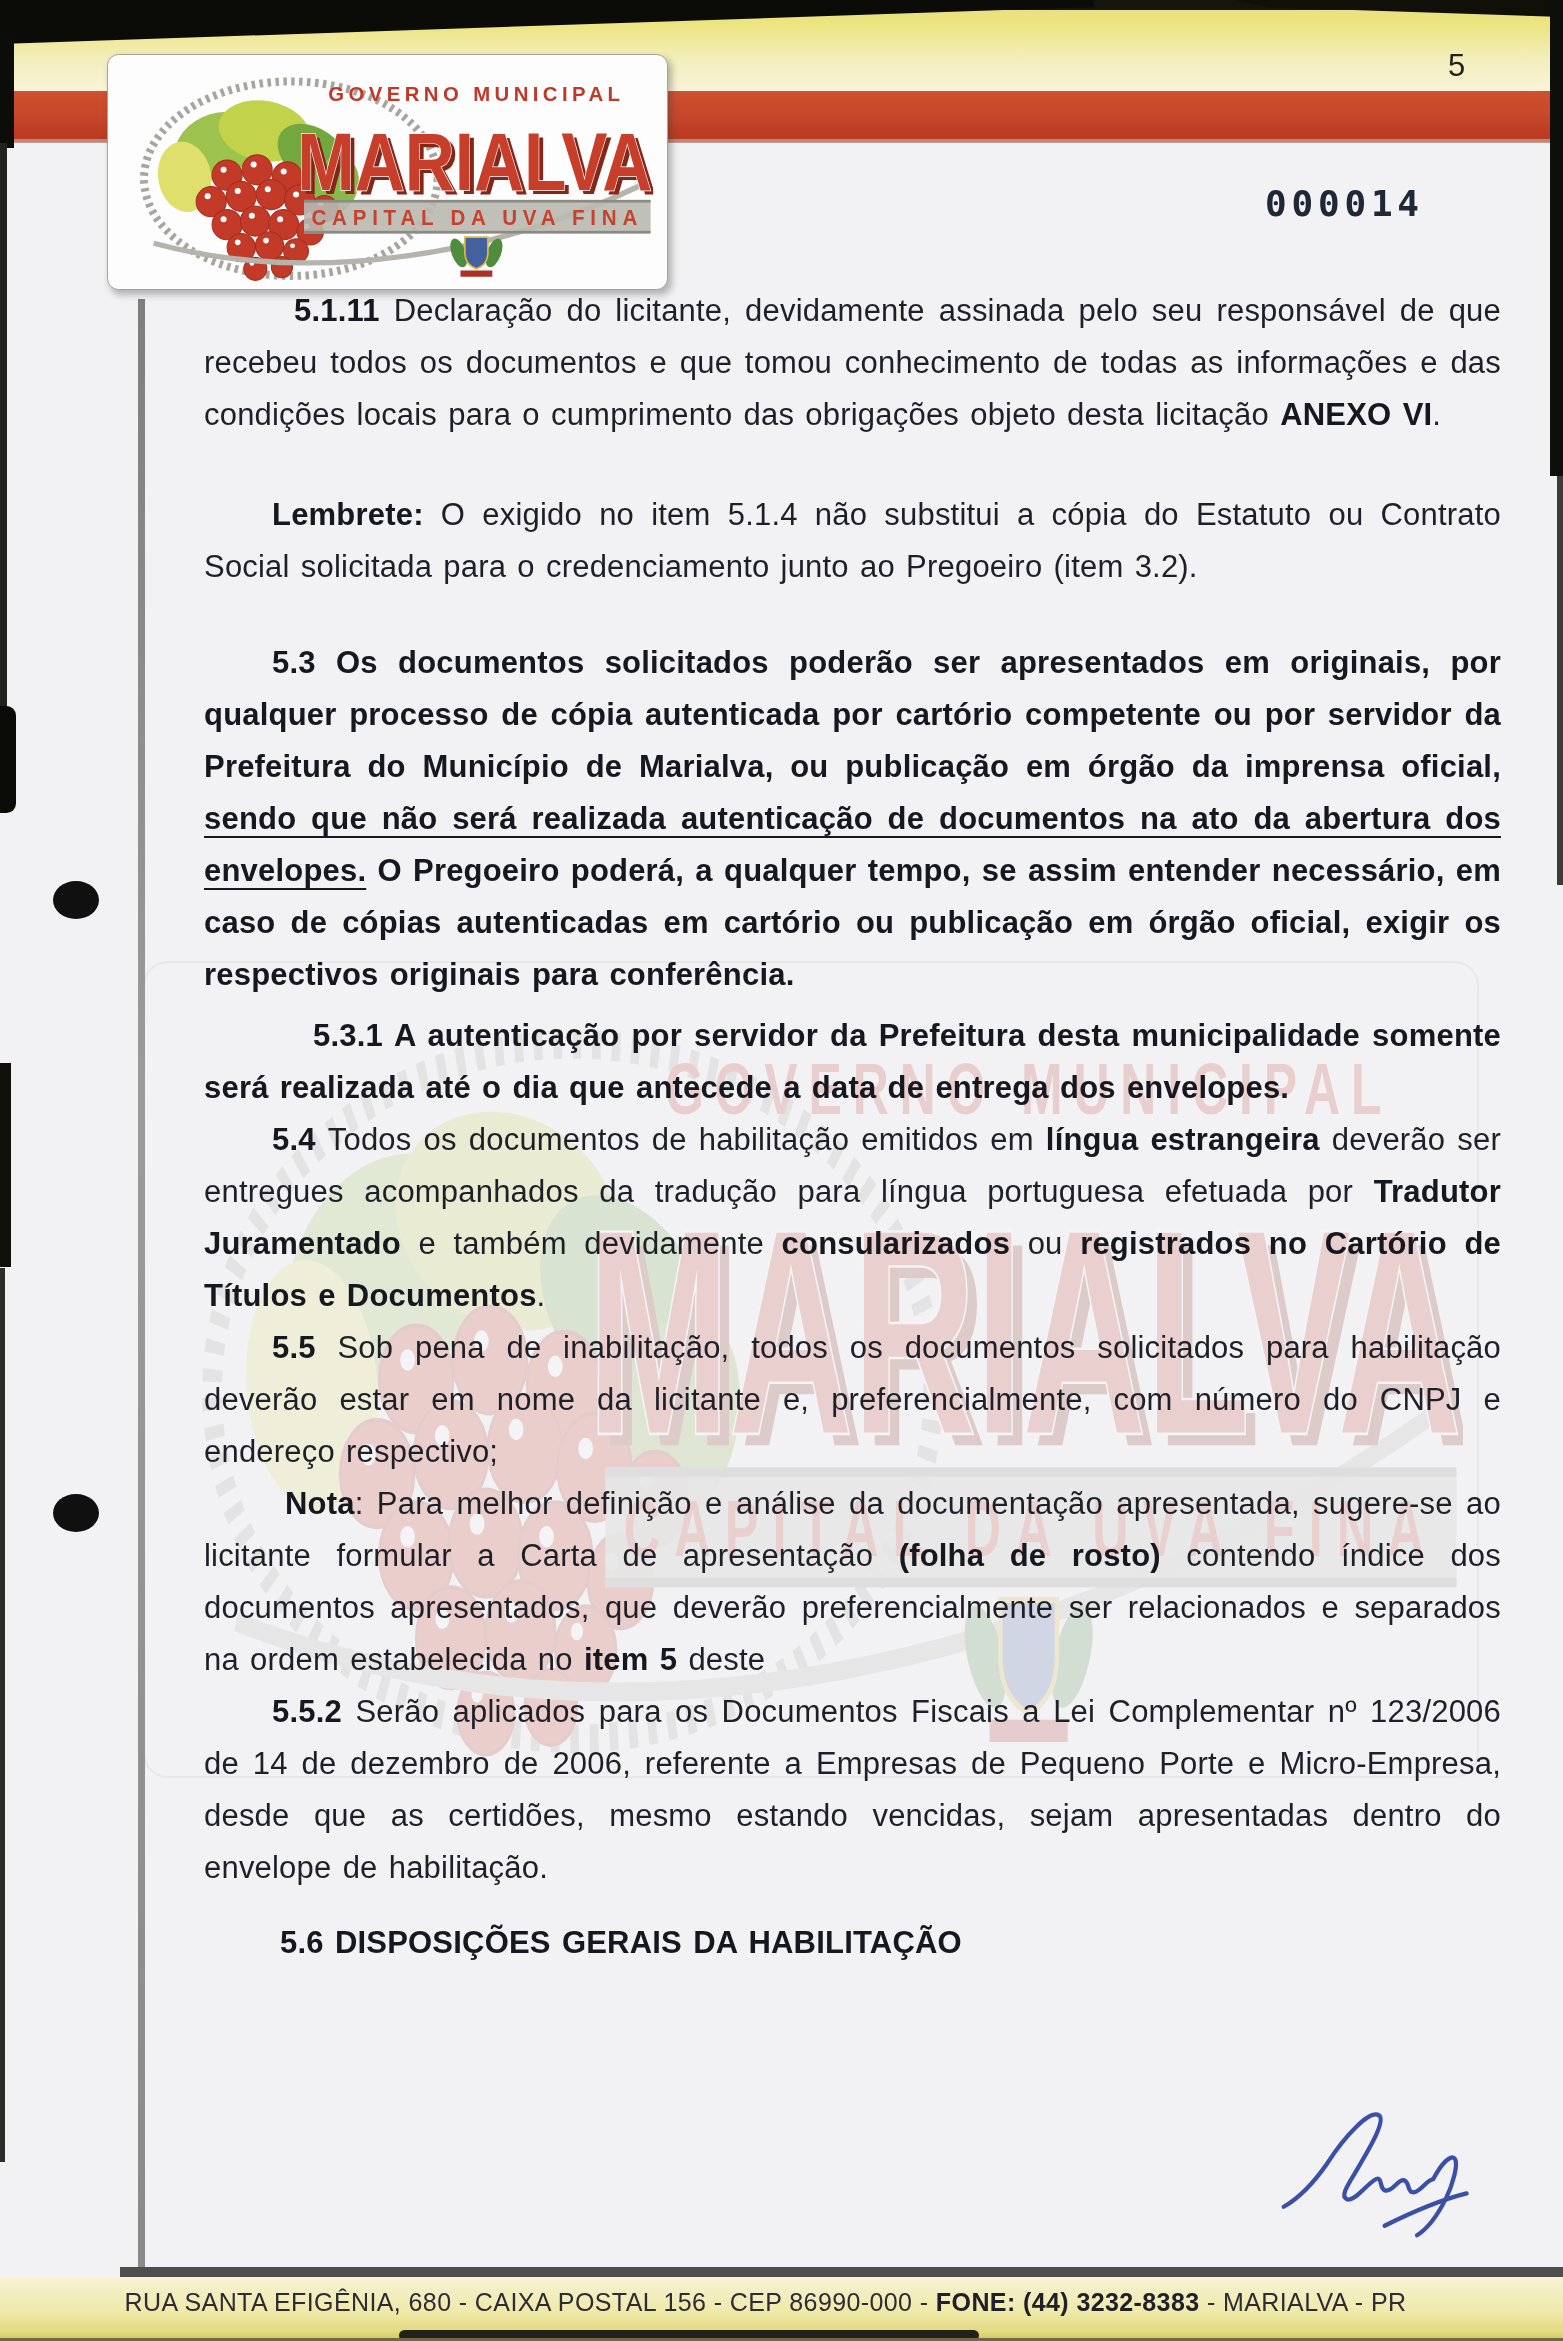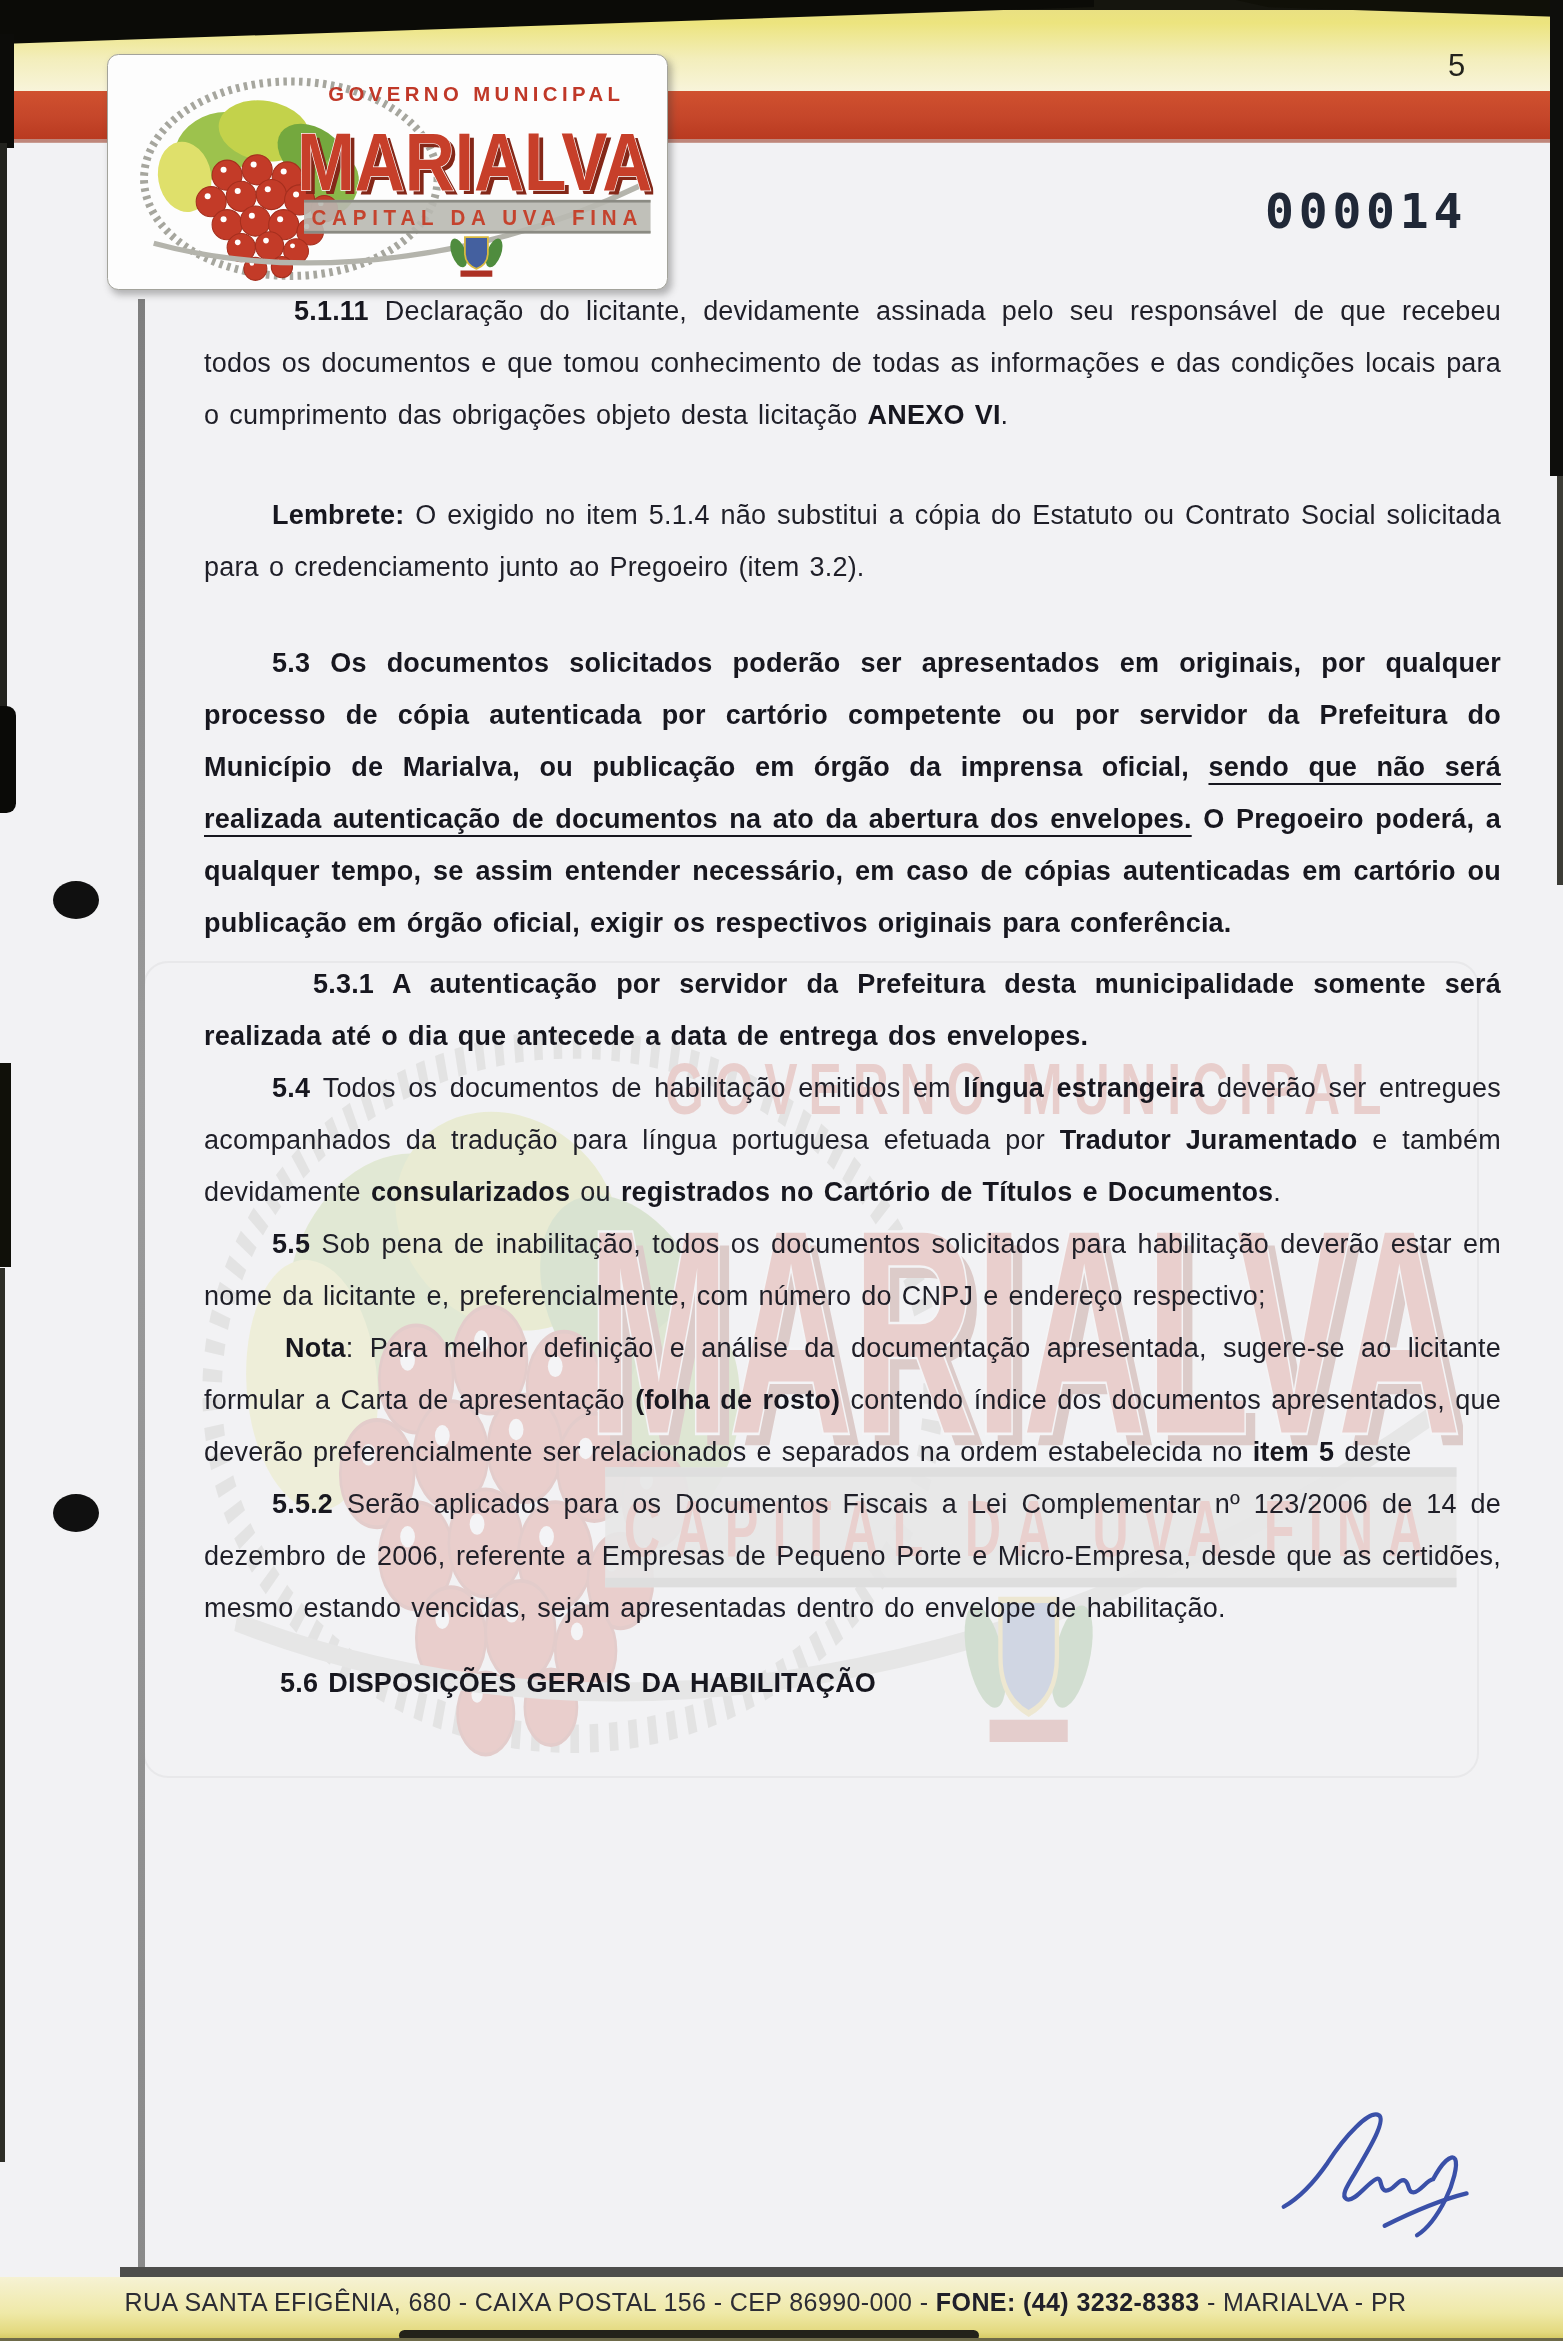--- a/index.html
+++ b/index.html
@@ -7,37 +7,37 @@
          font-family:"Liberation Sans",sans-serif;}
 
   
   .band-top{position:absolute;left:0;top:0;width:1564px;height:91px;
     background:linear-gradient(180deg,#e7dd86 0%,#ece47e 25%,#f3eebc 65%,#f8f4da 100%);}
   .red-bar{position:absolute;left:0;top:91px;width:1564px;height:48px;
     background:linear-gradient(180deg,#d0512f 0%,#c5462a 55%,#b93a20 100%);
     box-shadow:0 3.8px 0 rgba(150,45,22,.55);}
   .page-num{position:absolute;left:1448px;top:48px;font-size:31px;color:#23231d;}
   .stamp{position:absolute;left:1265px;top:183px;font-family:"DejaVu Sans Mono",monospace;
-    font-weight:bold;font-size:48px;letter-spacing:4.8px;color:#202837;}
+    font-weight:bold;font-size:36px;letter-spacing:4.8px;color:#202837;}
 
   
   .logo-box{position:absolute;left:107px;top:54px;width:559px;height:234px;background:#fdfdfd;
     border:1.9px solid #a3a39b;border-radius:11.4px;box-shadow:3.8px 4.8px 7.6px rgba(60,60,60,.35);
     z-index:5;display:flex;align-items:center;justify-content:center;}
   .logo-box svg{width:544px;height:221px;}
 
   
   .watermark{position:absolute;left:143px;top:961px;width:1332px;height:813px;opacity:.19;
     border:2.9px solid rgba(140,140,140,.5);border-radius:25px;z-index:1;
     display:flex;align-items:center;justify-content:center;}
   .watermark svg{width:1303px;height:789px;}
 
   
   .doc-body{position:absolute;left:204px;right:63px;top:285px;z-index:2;
-    color:#1f1f28;font-size:27px;line-height:52px;word-spacing:2.4px;letter-spacing:0.2px;}
+    color:#1f1f28;font-size:31px;line-height:52px;word-spacing:2.4px;letter-spacing:0.2px;}
   .para{margin:0;text-align:justify;}
   .para .b{font-weight:700;color:#17171f;}
   .para .u{text-decoration:underline;text-decoration-thickness:2.4px;text-underline-offset:6.7px;}
 
   
   .hole{position:absolute;width:46px;height:38px;border-radius:50%;background:#101010;z-index:4;}
   .hole.h1{left:53px;top:881px;}
   .hole.h2{left:53px;top:1494px;}
   .fold-line{position:absolute;left:138px;top:299px;width:6.7px;height:1969px;z-index:3;
     background:linear-gradient(180deg,#7e7e7e,#9b9b9b 40%,#8a8a8a);}

